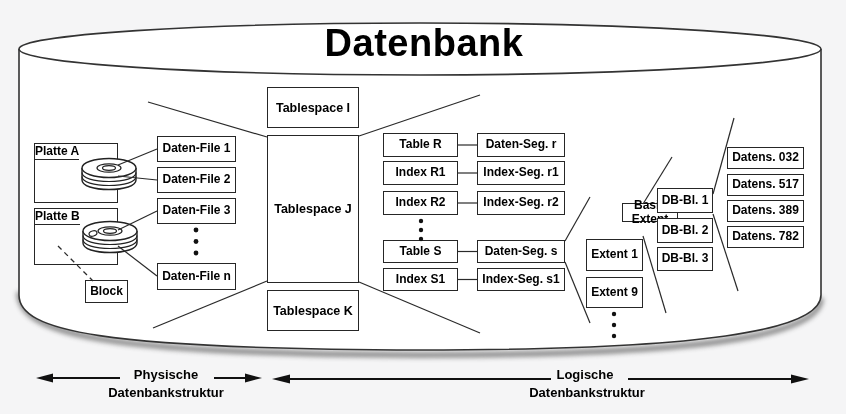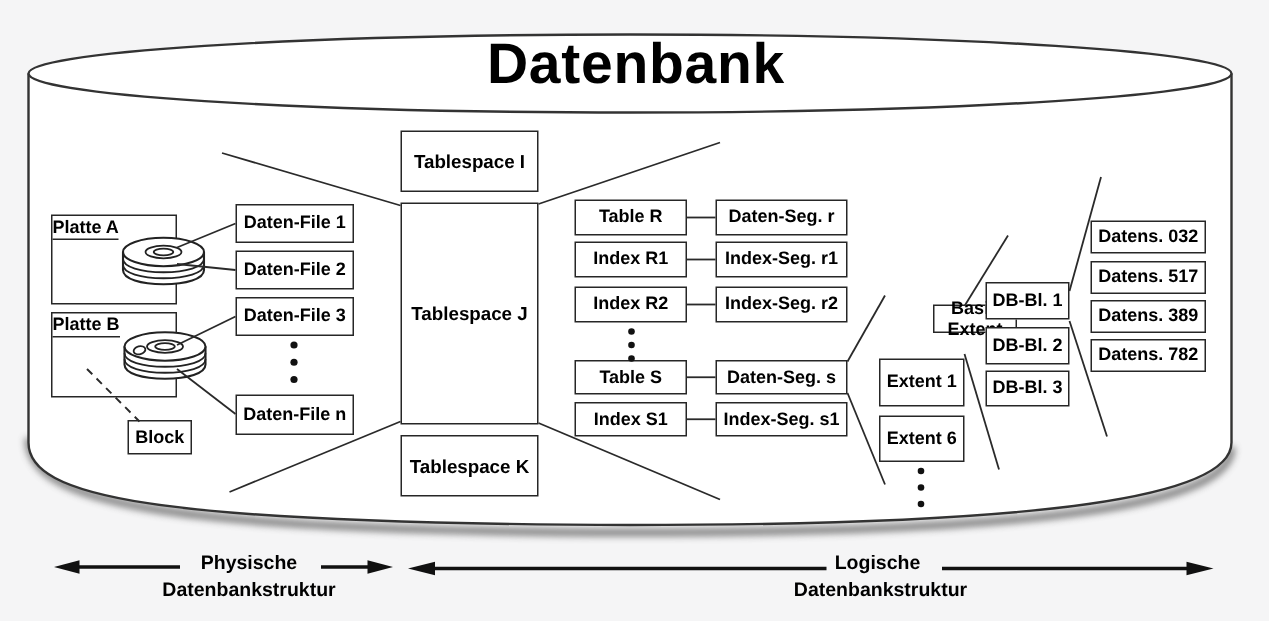--- a/index.html
+++ b/index.html
@@ -99,21 +99,21 @@
   <div class="box nowrap" style="left:477px;top:161px;width:88px;height:24px">Index-Seg. r1</div>
   <div class="box nowrap" style="left:383px;top:191px;width:75px;height:24px">Index R2</div>
   <div class="box nowrap" style="left:477px;top:191px;width:88px;height:24px">Index-Seg. r2</div>
   <div class="box nowrap" style="left:383px;top:240px;width:75px;height:23px">Table S</div>
   <div class="box nowrap" style="left:477px;top:240px;width:88px;height:23px">Daten-Seg. s</div>
   <div class="box nowrap" style="left:383px;top:268px;width:75px;height:23px">Index S1</div>
   <div class="box nowrap" style="left:477px;top:268px;width:88px;height:23px">Index-Seg. s1</div>
 
   <div class="box" style="left:622px;top:203px;width:56px;height:19px">Basis Extent</div>
   <div class="box nowrap" style="left:586px;top:239px;width:57px;height:32px">Extent 1</div>
-  <div class="box nowrap" style="left:586px;top:277px;width:57px;height:31px">Extent 6</div>
+  <div class="box nowrap" style="left:586px;top:277px;width:57px;height:31px">Extent 9</div>
 
   <div class="box nowrap" style="left:657px;top:188px;width:56px;height:25px">DB-Bl. 1</div>
   <div class="box nowrap" style="left:657px;top:218px;width:56px;height:25px">DB-Bl. 2</div>
   <div class="box nowrap" style="left:657px;top:247px;width:56px;height:24px">DB-Bl. 3</div>
 
   <div class="box nowrap" style="left:727px;top:147px;width:77px;height:22px">Datens. 032</div>
   <div class="box nowrap" style="left:727px;top:174px;width:77px;height:22px">Datens. 517</div>
   <div class="box nowrap" style="left:727px;top:200px;width:77px;height:22px">Datens. 389</div>
   <div class="box nowrap" style="left:727px;top:226px;width:77px;height:22px">Datens. 782</div>
 

